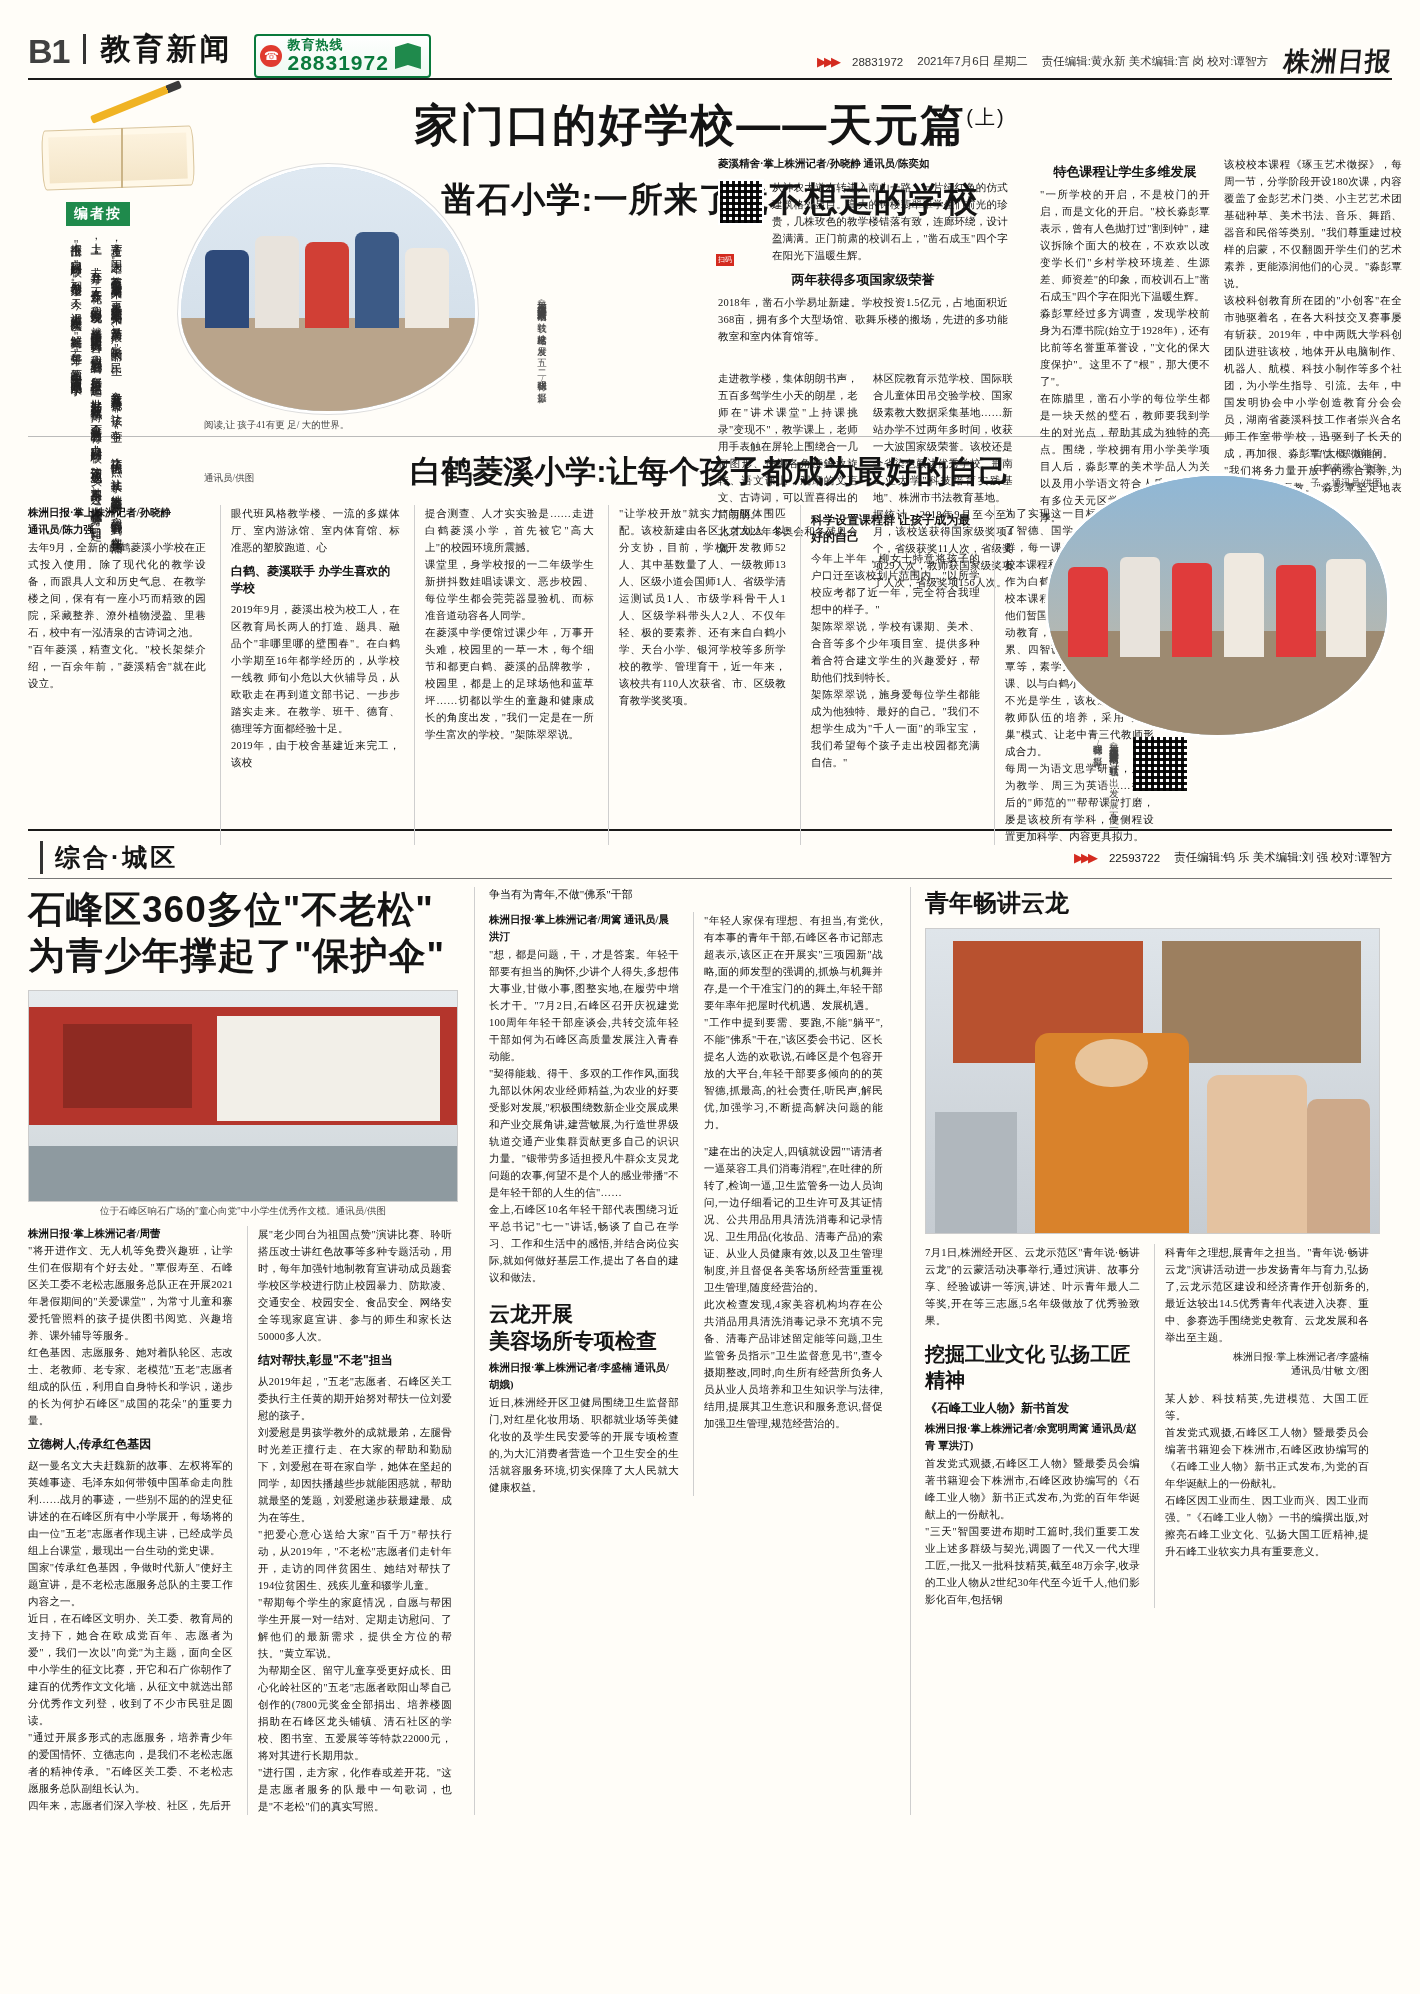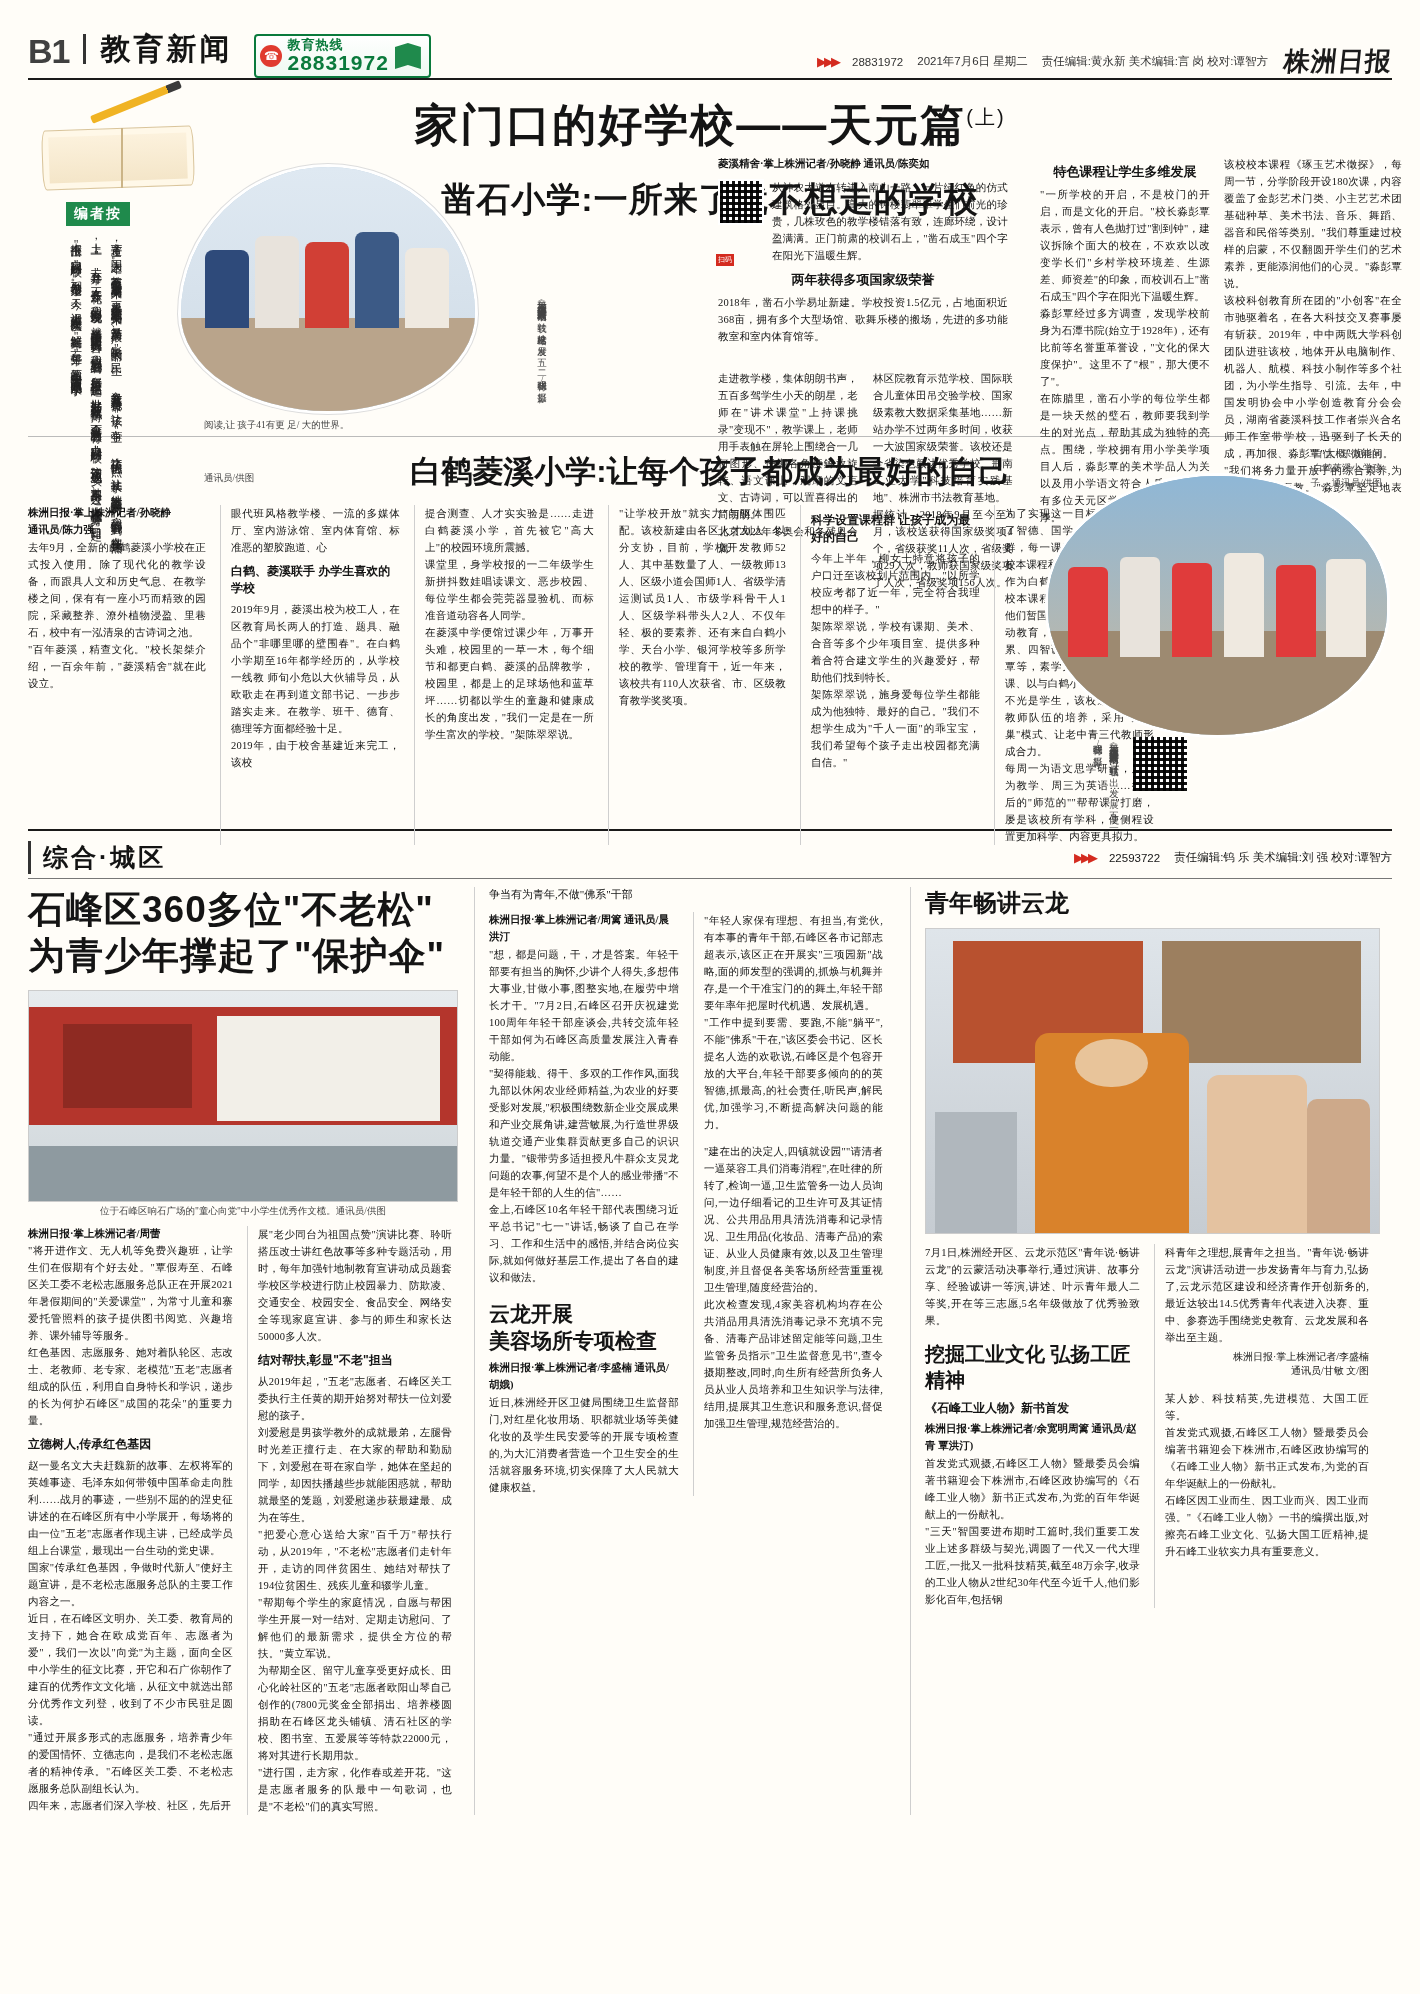--- a/index.html
+++ b/index.html
@@ -126,21 +126,21 @@
         repeating-linear-gradient(90deg,#111 0 3px,#fff 3px 6px),
         repeating-linear-gradient(0deg,#111 0 3px,transparent 3px 6px);
         background-blend-mode:multiply; border:2px solid #fff; }
   .qr-box { position:relative; }
   .qr-box .lbl { position:absolute; bottom:-2px; left:-2px; background:#d42b1f;color:#fff;
                  font-size:7px; padding:1px 2px; }
 
   .rule-thin { border-top:1px solid #bbb; }
 
   
-  .sec2head { display:flex; align-items:center; margin-top:10px; }
+  .sec2head { display:flex; align-items:center; margin-top:10px;margin-left:12px; }
   .sec2head .nm {
     font-size:25px; font-weight:bold; letter-spacing:3px; border-left:3px solid #333;
     padding-left:12px; font-family:"Liberation Sans", sans-serif;
   }
   .sec2head .meta { margin-left:auto; font-size:11.5px; display:flex; gap:14px; align-items:center;
                     font-family:"Liberation Sans", sans-serif; }
 
   .big-title {
     font-size:37px; font-weight:bold; line-height:1.25; letter-spacing:1px;
     font-family:"Liberation Sans", sans-serif;

